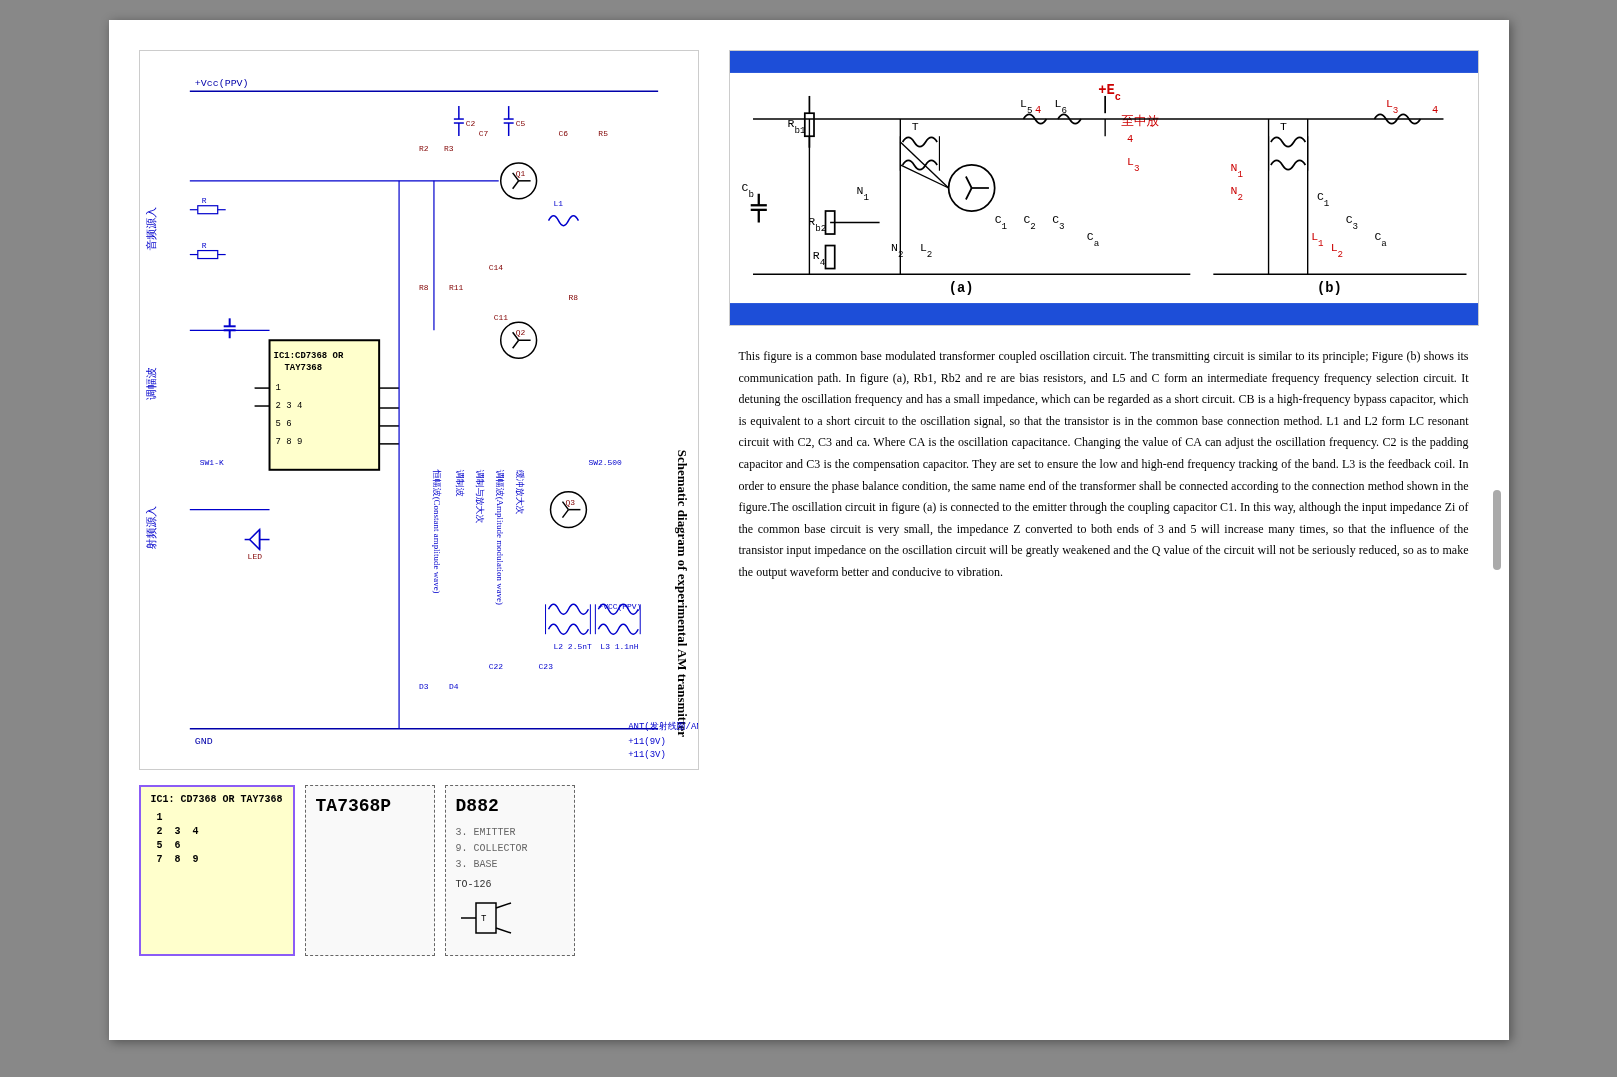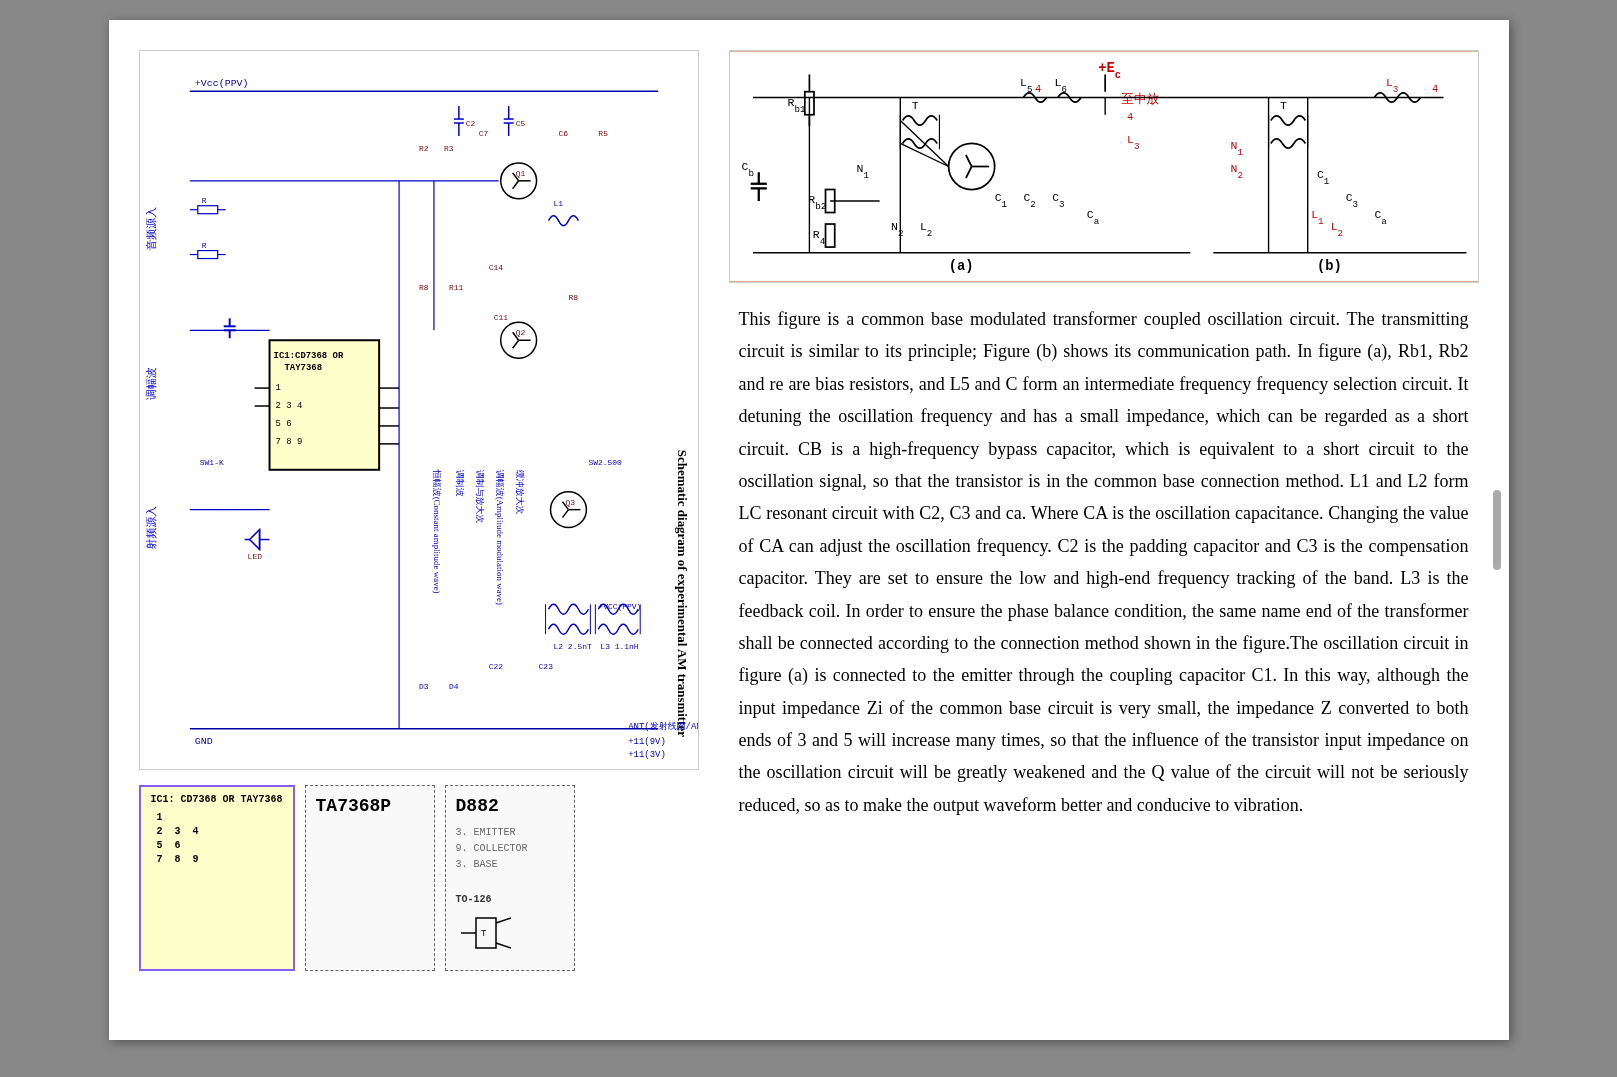--- a/index.html
+++ b/index.html
@@ -76,29 +76,29 @@
       min-width: 130px;
     }
     .transistor-name {
       font-size: 18px;
       font-weight: bold;
       color: #000;
     }
     
     .top-circuit {
       border: 1px solid #ccc;
-      background: #c2410c;
-      height: 233px;
+      background: #1d4ed8;
+      height: 276px;
       position: relative;
       overflow: hidden;
     }
     
     .description-text {
       font-family: 'Times New Roman', serif;
-      font-size: 18px;
+      font-size: 12px;
       line-height: 1.8;
       color: #000;
       text-align: justify;
       padding: 0 10px;
       flex: 1;
     }
   </style>
 </head>
 <body>
 
@@ -261,21 +261,21 @@
         <div class="transistor-name">TA7368P</div>
       </div>
 
       <div class="transistor-box">
         <div class="transistor-name">D882</div>
         <div style="font-size:10px; color:#666; margin-top:4px;">
           <div>3. EMITTER</div>
           <div>9. COLLECTOR</div>
           <div>3. BASE</div>
         </div>
-        <div style="font-size:10px; font-weight:bold; margin-top:19px;">TO-126</div>
+        <div style="font-size:10px; font-weight:normal; margin-top:4px;">TO-126</div>
         
         <svg width="60" height="50" viewBox="0 0 60 50">
           <rect x="20" y="10" width="20" height="30" fill="none" stroke="#000" stroke-width="1.5"></rect>
           <line x1="5" y1="25" x2="20" y2="25" stroke="#000" stroke-width="1.5"></line>
           <line x1="40" y1="15" x2="55" y2="10" stroke="#000" stroke-width="1.5"></line>
           <line x1="40" y1="35" x2="55" y2="40" stroke="#000" stroke-width="1.5"></line>
           <text x="25" y="28" font-size="9" fill="#000">T</text>
         </svg>
       </div>
     </div>

